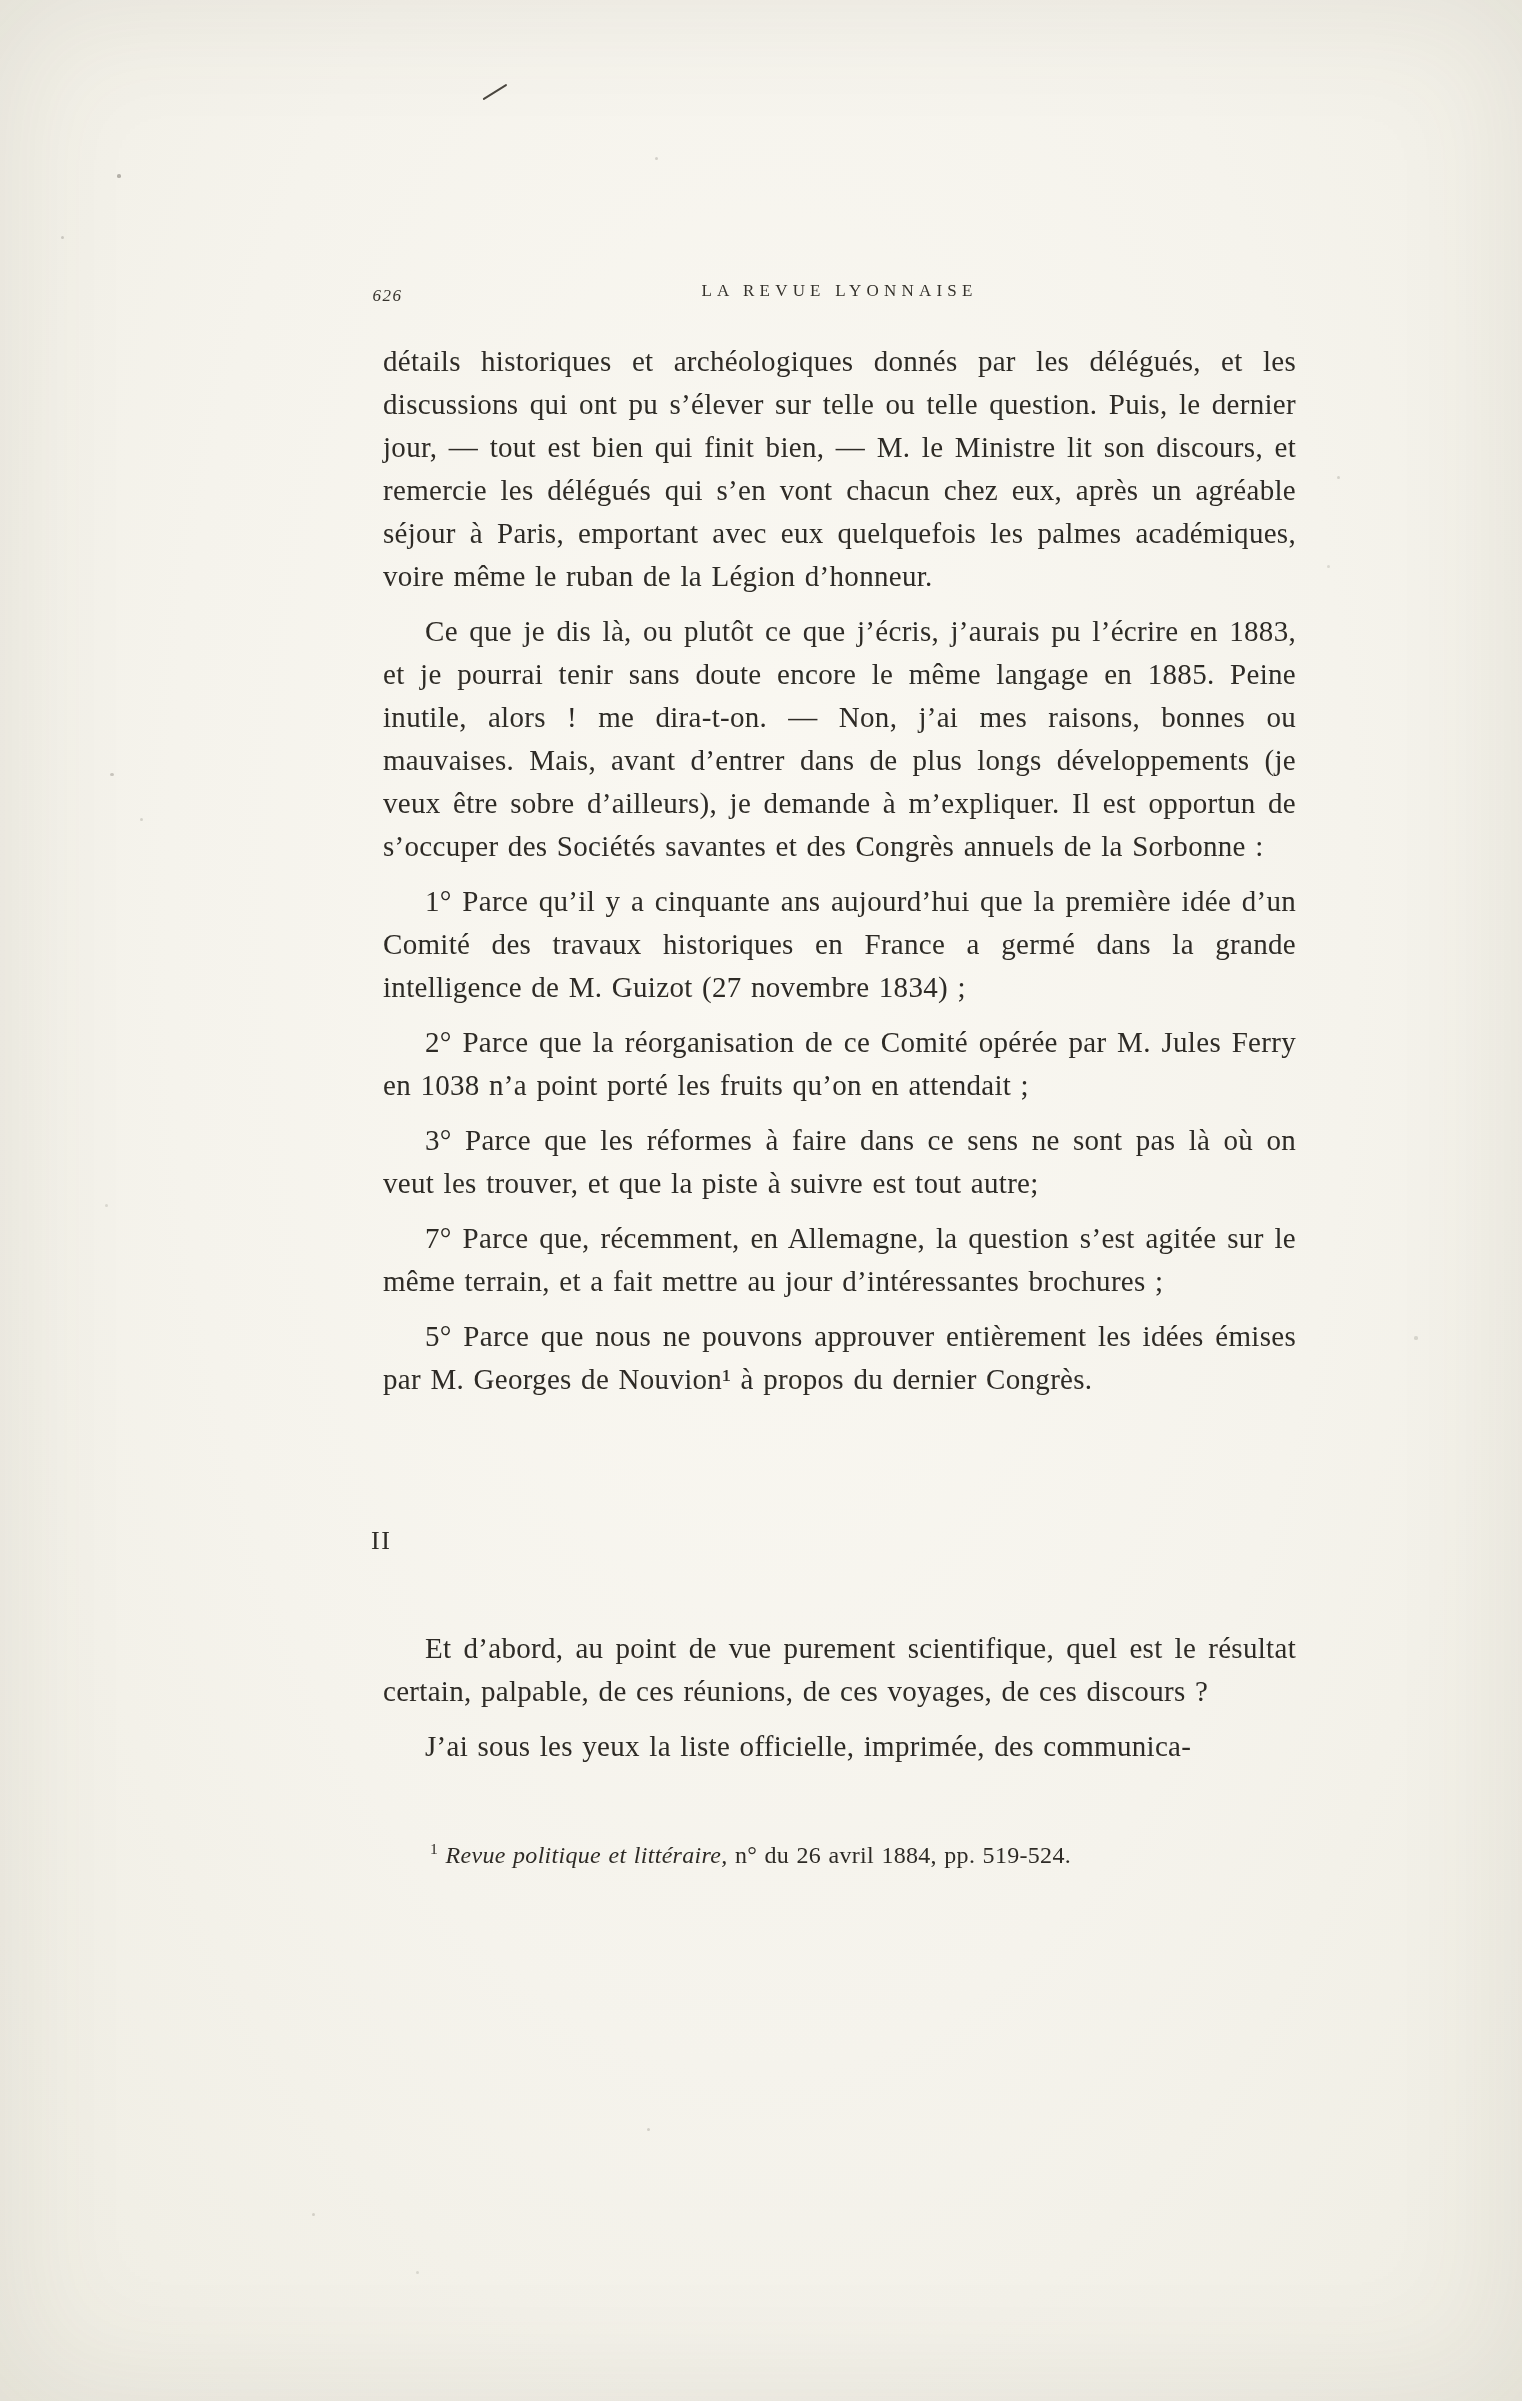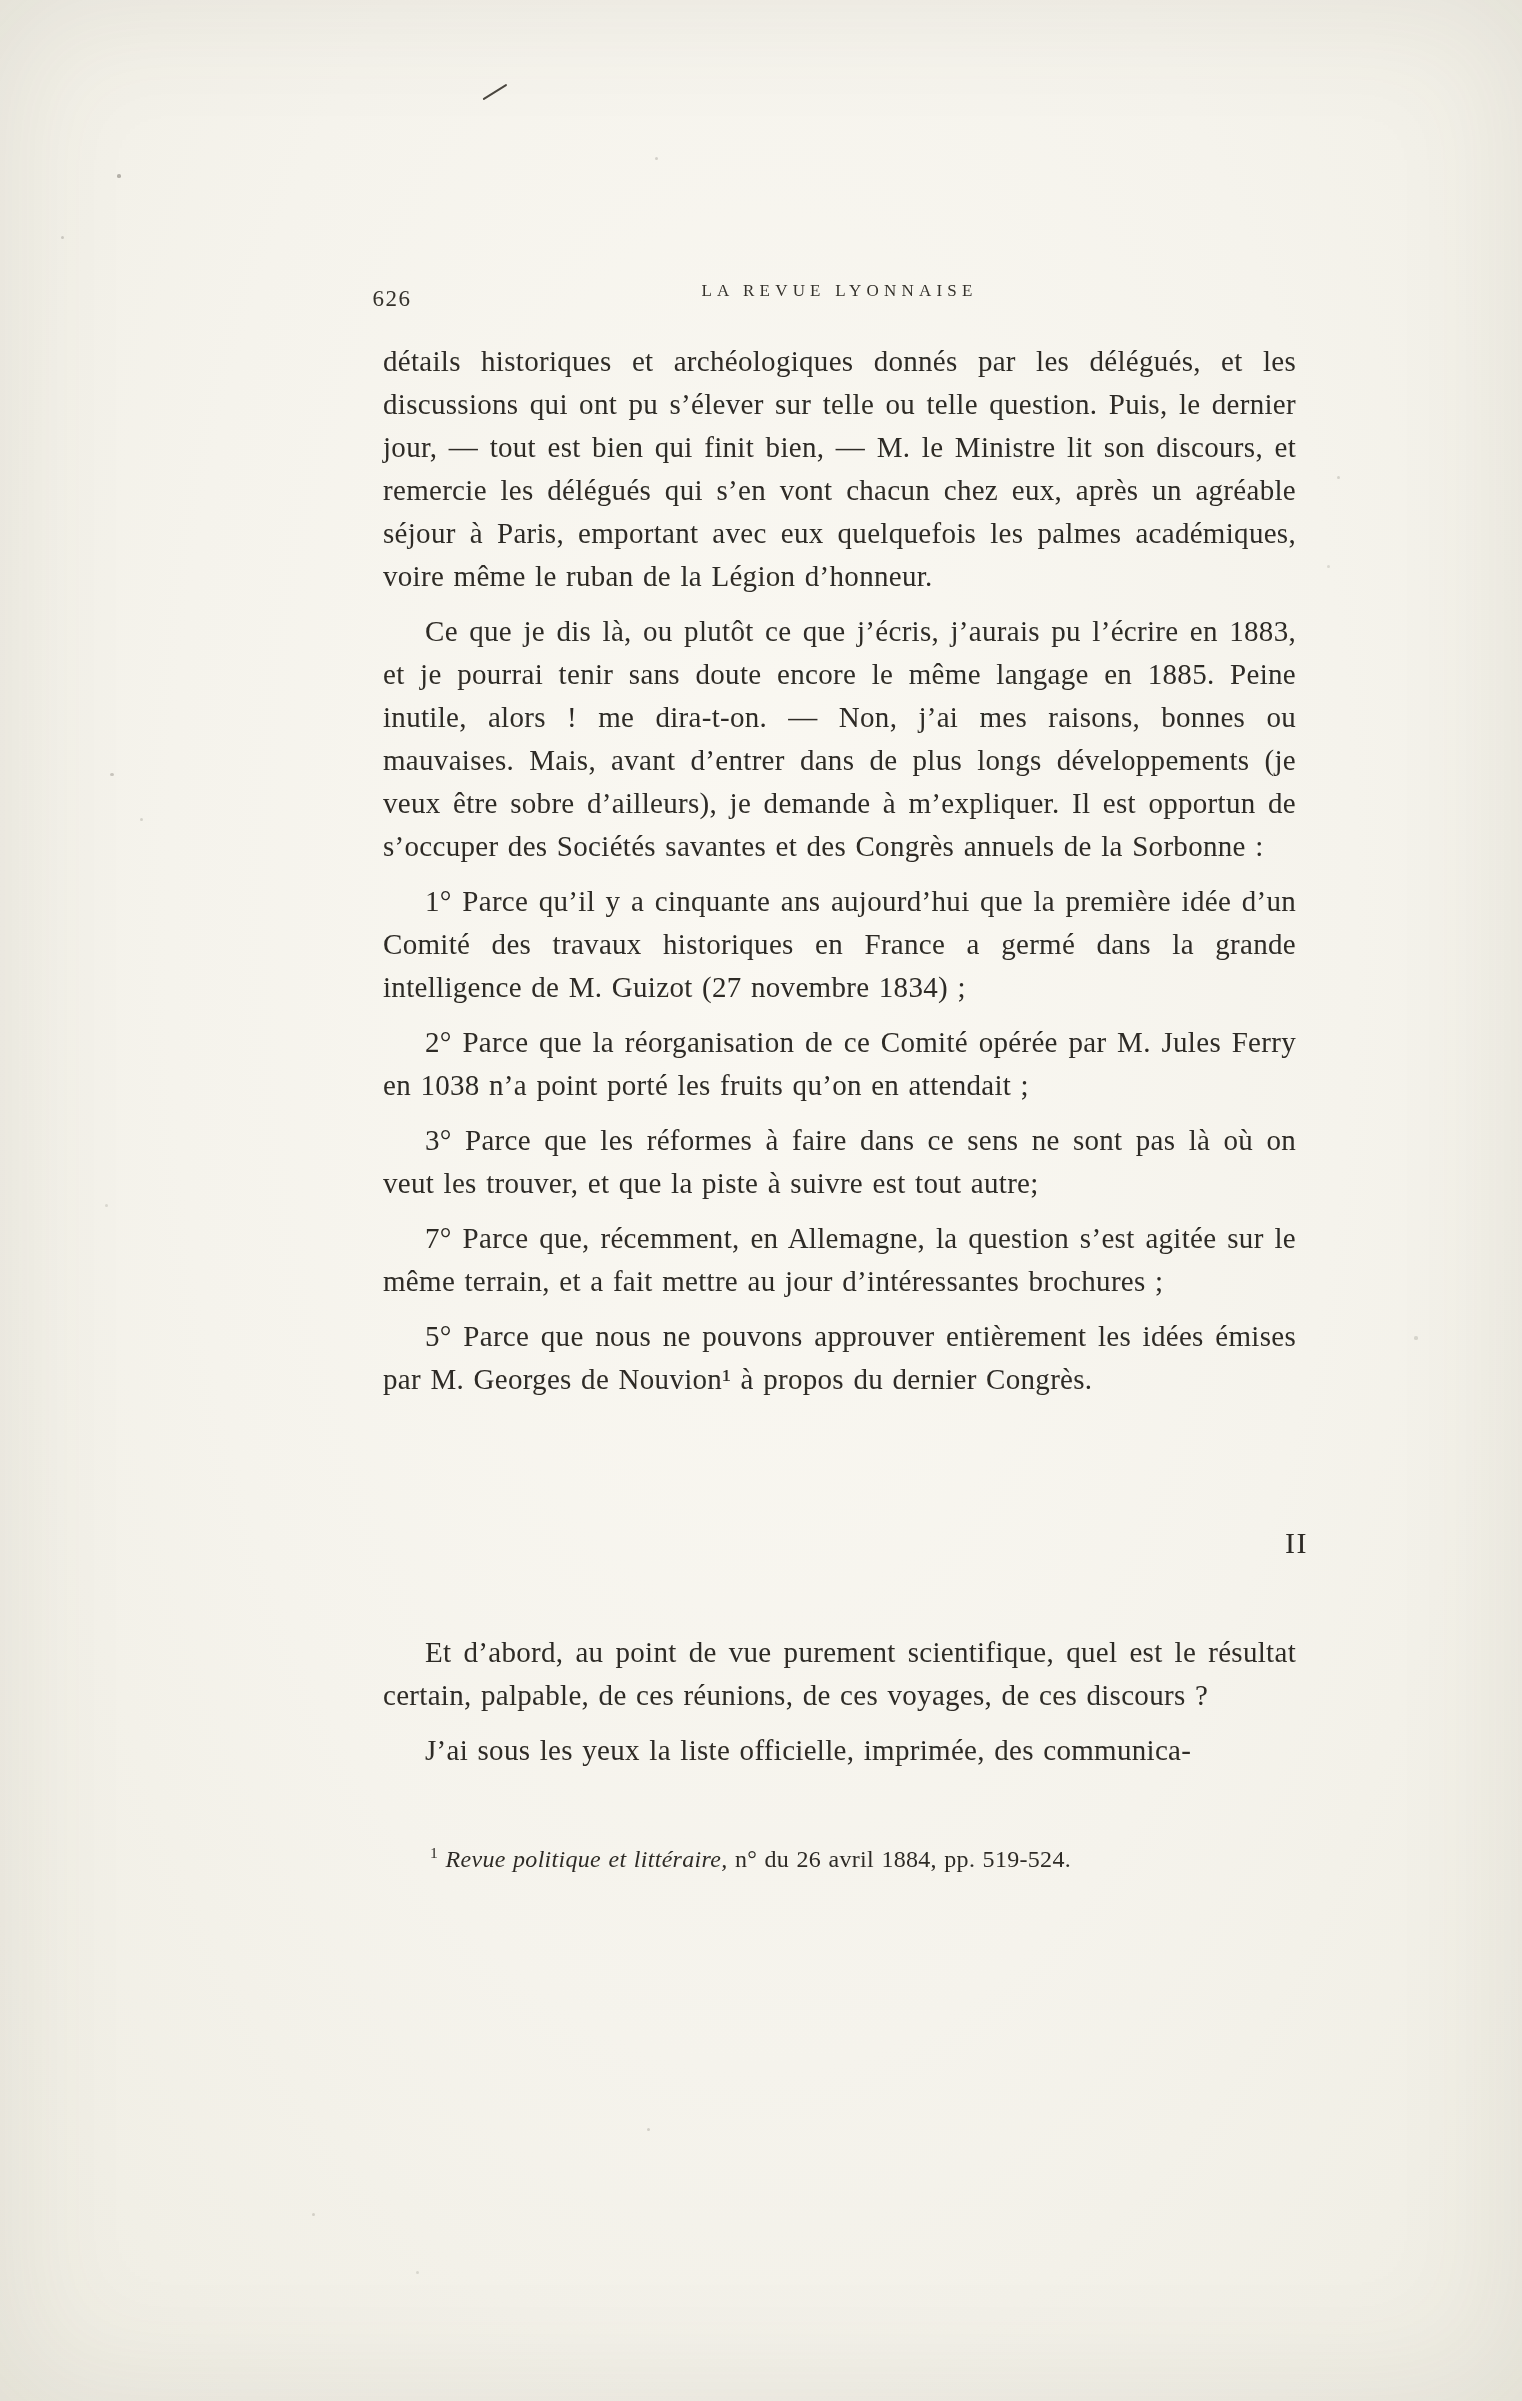--- a/index.html
+++ b/index.html
@@ -27,23 +27,24 @@
   
   .running-head {
     position: relative;
     height: 40px;
     margin-bottom: 19.3px;
   }
   .page-number {
     position: absolute;
     left: 1.5px;
     top: 4.5px;
-    font-size: 23px;
+    font-size: 17px;
     letter-spacing: 1.5px;
     color: #35322c;
+    font-style: italic;
   }
   .running-title {
     display: block;
     text-align: center;
     font-size: 17px;
     letter-spacing: 5.2px;
     color: #35322c;
   }
 
   
@@ -53,23 +54,23 @@
     line-height: 43px;
     text-align: justify;
     text-indent: 42px;
     letter-spacing: 0.3px;
     word-spacing: 1.9px;
   }
   .text-block p.first { text-indent: 0; }
 
   .section-heading {
     margin: 125px 0 71px 0;
-    font-size: 30px;
+    font-size: 26px;
     font-weight: normal;
-    text-align: right;
+    text-align: left;
     letter-spacing: 1.5px;
     color: #2e2b26;
   }
 
   .footnote {
     margin-top: 71px !important;
     font-size: 24px !important;
     line-height: 33px !important;
     text-indent: 47px !important;
     word-spacing: 1.1px !important;

